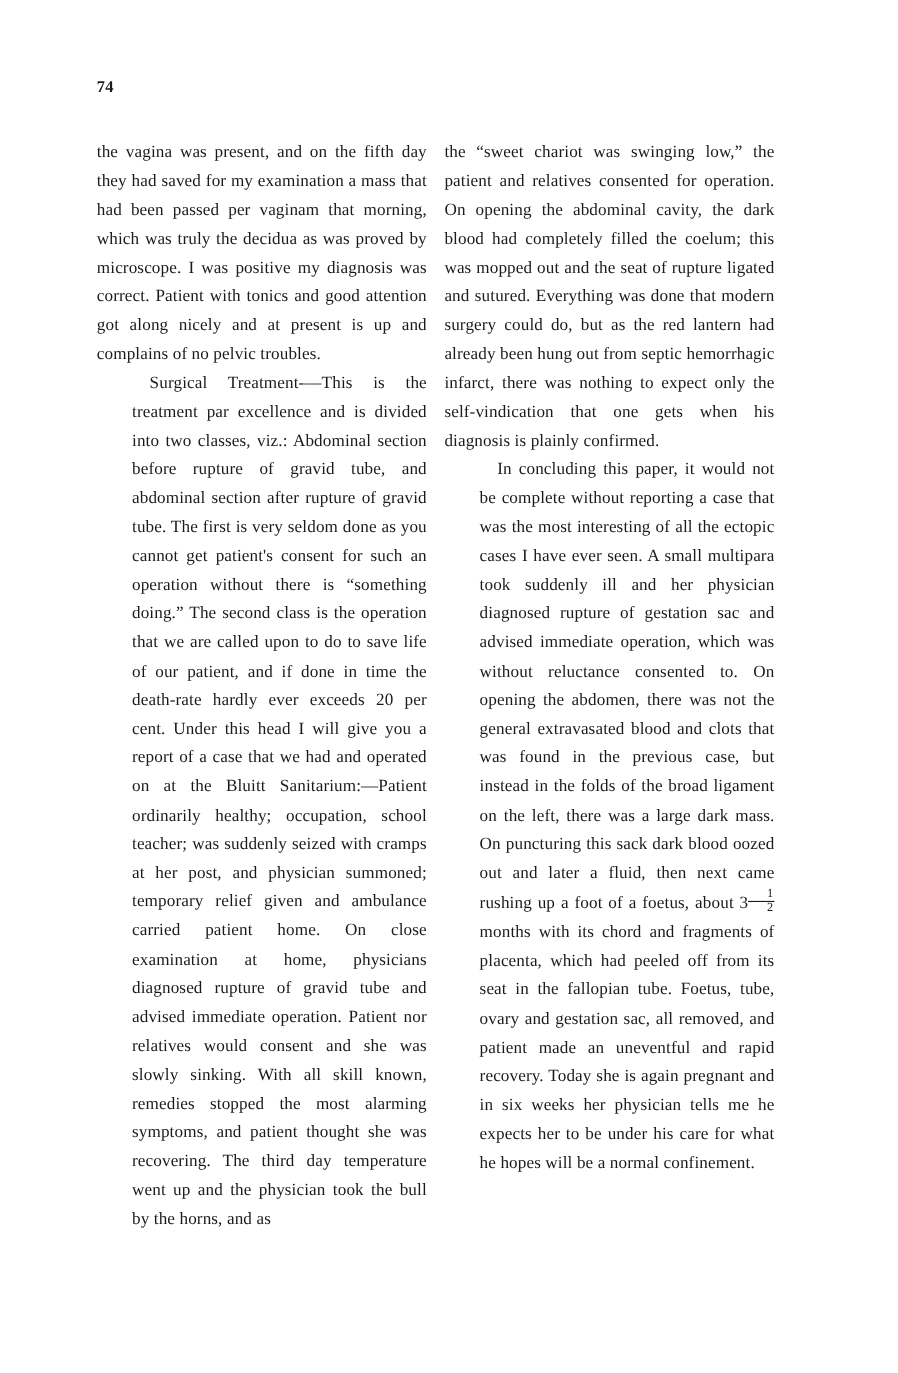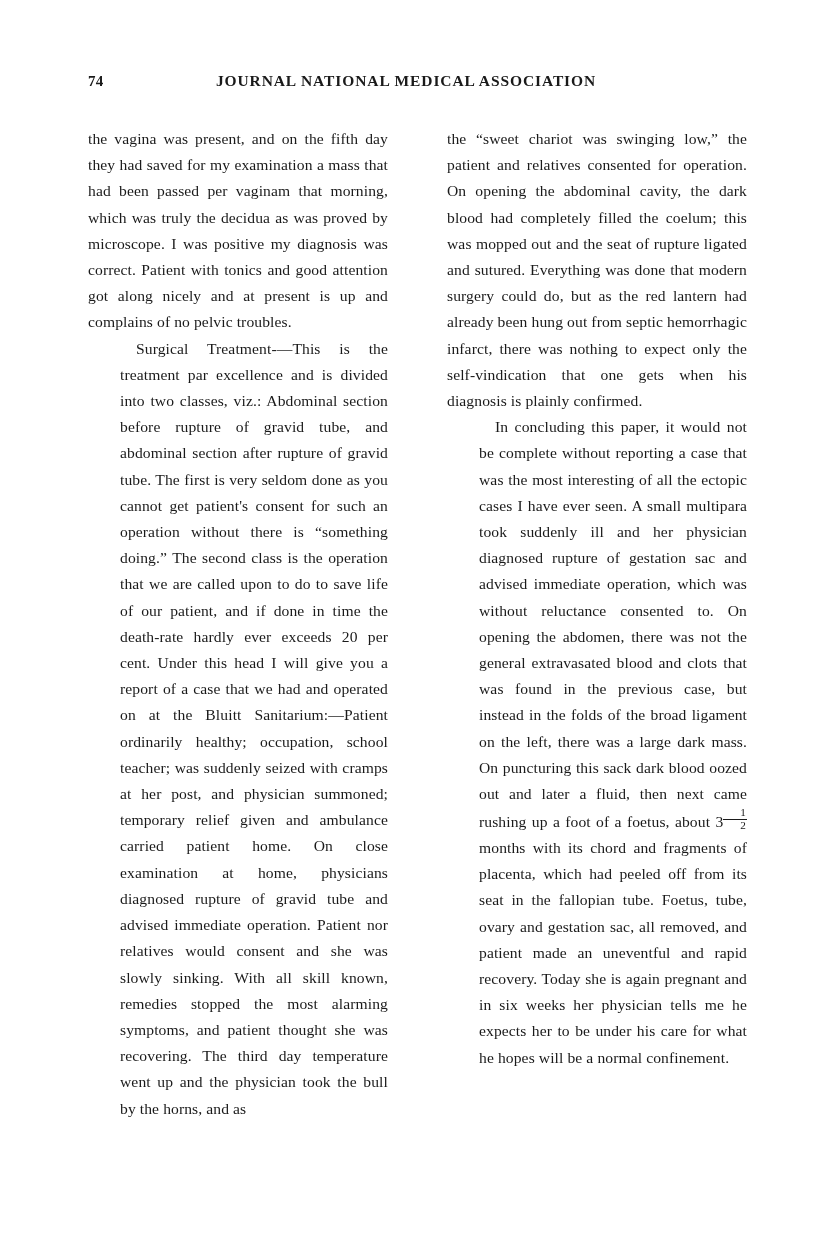--- a/index.html
+++ b/index.html
@@ -40,21 +40,21 @@
     letter-spacing: 0.9px;
     padding-right: 40px;
     white-space: nowrap;
   }
   .columns {
     position: absolute;
     top: 126px;
     left: 88px;
     right: 88px;
     display: flex;
-    gap: 59px;
+    gap: 16px;
   }
   .col {
     width: 300px;
     flex: 0 0 300px;
   }
   p {
     margin: 0 0 0 0;
     font-size: 15.6px;
     line-height: 26.2px;
     text-align: justify;
@@ -86,21 +86,20 @@
     padding: 0 1px;
   }
 </style>
 </head>
 <body>
 
 <div class="page">
 
   <div class="header">
     <div class="folio">74</div>
-    <div class="running-title">JOURNAL NATIONAL MEDICAL ASSOCIATION</div>
   </div>
 
   <div class="columns">
 
     <div class="col">
       <p>the vagina was present, and on the fifth day they had saved for my examination a mass that had been passed per vaginam that morning, which was truly the decidua as was proved by microscope. I was positive my diagnosis was correct. Patient with tonics and good attention got along nicely and at present is up and complains of no pelvic troubles.</p>
       <p class="indent">Surgical Treatment-—This is the treatment par excellence and is divided into two classes, viz.: Abdominal section before rupture of gravid tube, and abdominal section after rupture of gravid tube. The first is very seldom done as you cannot get patient's consent for such an operation without there is “something doing.” The second class is the operation that we are called upon to do to save life of our patient, and if done in time the death-rate hardly ever exceeds 20 per cent. Under this head I will give you a report of a case that we had and operated on at the Bluitt Sanitarium:—Patient ordinarily healthy; occupation, school teacher; was suddenly seized with cramps at her post, and physician summoned; temporary relief given and ambulance carried patient home. On close examination at home, physicians diagnosed rupture of gravid tube and advised immediate operation. Patient nor relatives would consent and she was slowly sinking. With all skill known, remedies stopped the most alarming symptoms, and patient thought she was recovering. The third day temperature went up and the physician took the bull by the horns, and as</p>
     </div>
 
     <div class="col">

